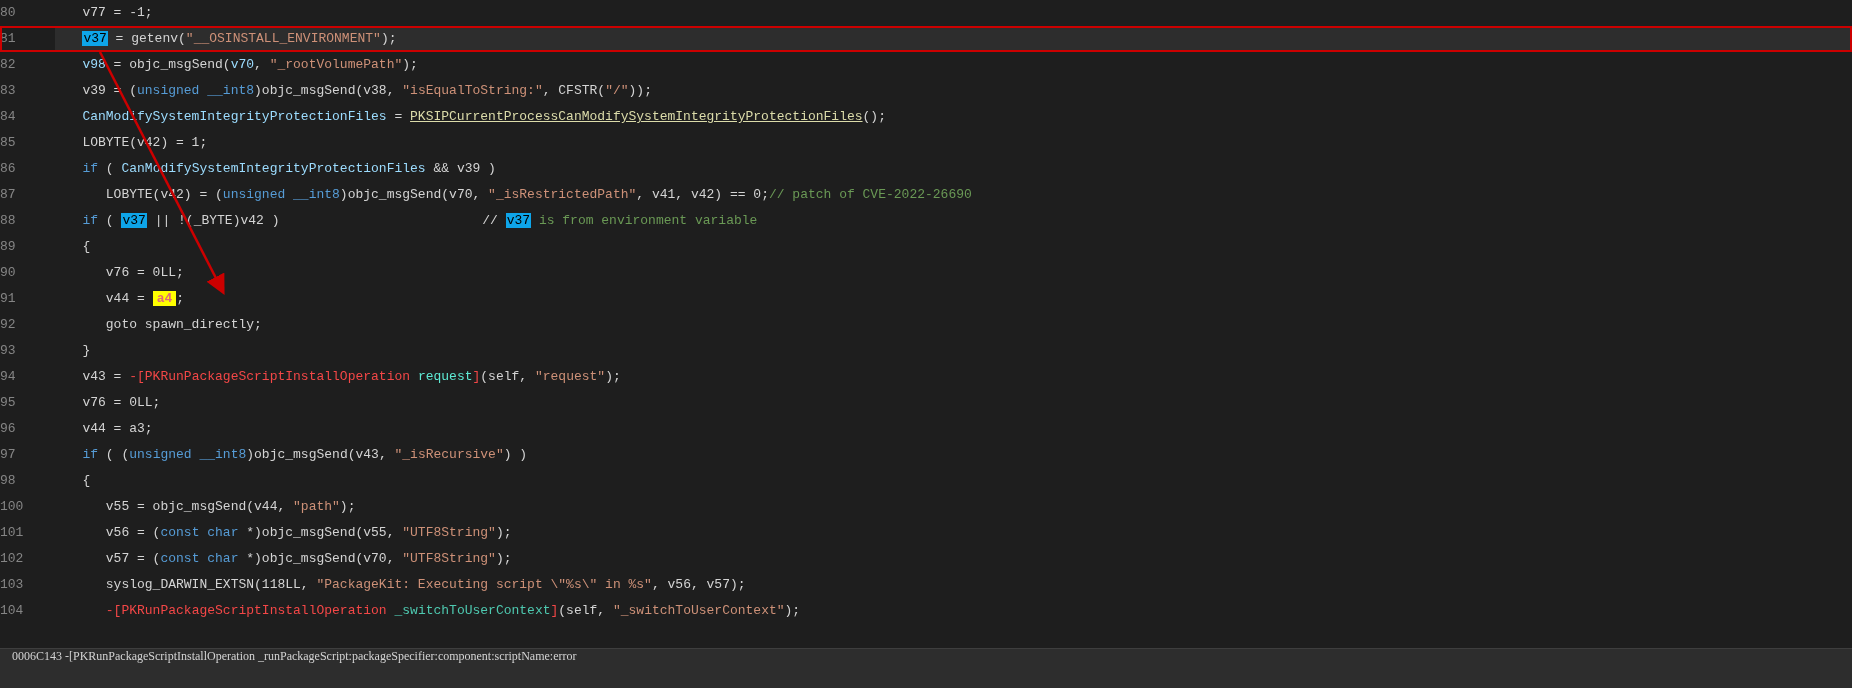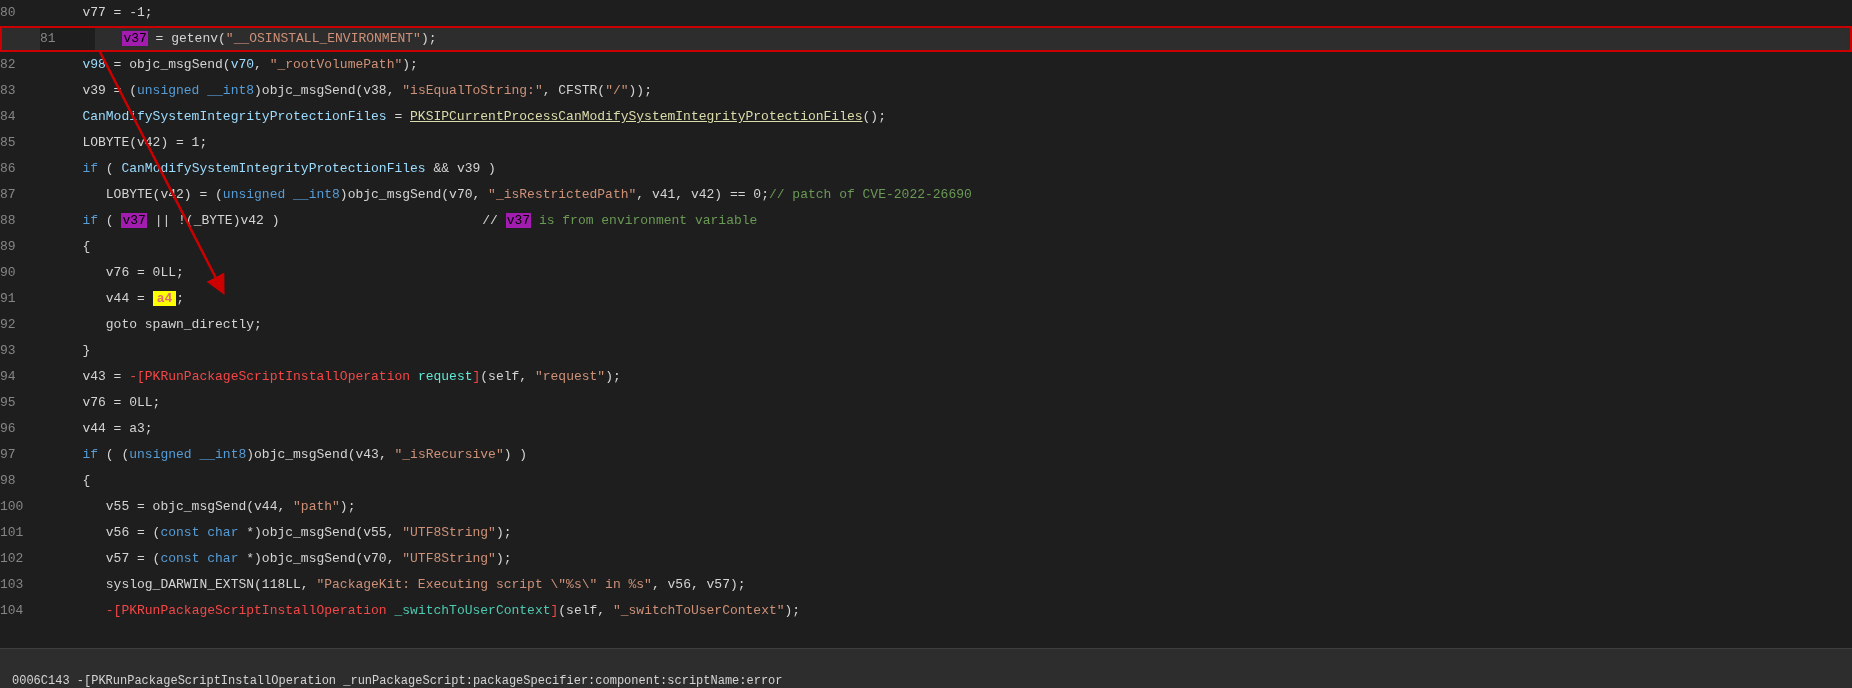--- a/index.html
+++ b/index.html
@@ -28,21 +28,20 @@
       line-height: 26px;
       padding-left: 0;
       position: relative;
     }
 
     .code-line.highlighted {
       background: #2d2d2d;
       outline: 2px solid #cc0000;
       outline-offset: -2px;
       z-index: 2;
-      padding-left: 40px;
     }
 
     .code-line.normal {
       background: #1e1e1e;
     }
 
     .line-number {
       width: 55px;
       min-width: 55px;
       text-align: left;
@@ -58,43 +57,43 @@
       padding-left: 4px;
     }
 
     
     .kw { color: #569cd6; } 
     .fn { color: #dcdcaa; text-decoration: underline; } 
     .str { color: #ce9178; } 
     .cmt { color: #6a9955; } 
     .var { color: #9cdcfe; } 
     .plain { color: #d4d4d4; }
-    .highlight-yellow { background: #a21caf; color: #000000; padding: 0 1px; }
+    .highlight-yellow { background: #0ea5e9; color: #000000; padding: 0 1px; }
 
     
     .arrow-overlay {
       position: absolute;
       top: 0;
       left: 0;
       width: 100%;
       height: 100%;
       pointer-events: none;
       z-index: 10;
     }
 
     
     .status-bar {
       background: #2d2d2d;
       border-top: 1px solid #3e3e3e;
       height: 40px;
       display: flex;
-      align-items: flex-end;
+      align-items: flex-start;
       padding: 0 12px;
       color: #d4d4d4;
-      font-family: Liberation Mono, monospace;
+      font-family: Liberation Serif, serif;
       font-size: 12px;
     }
   </style>
 </head>
 <body>
 
 <div class="code-container">
   <svg class="arrow-overlay" viewBox="0 0 1852 648" preserveAspectRatio="none">
 
     <defs>

